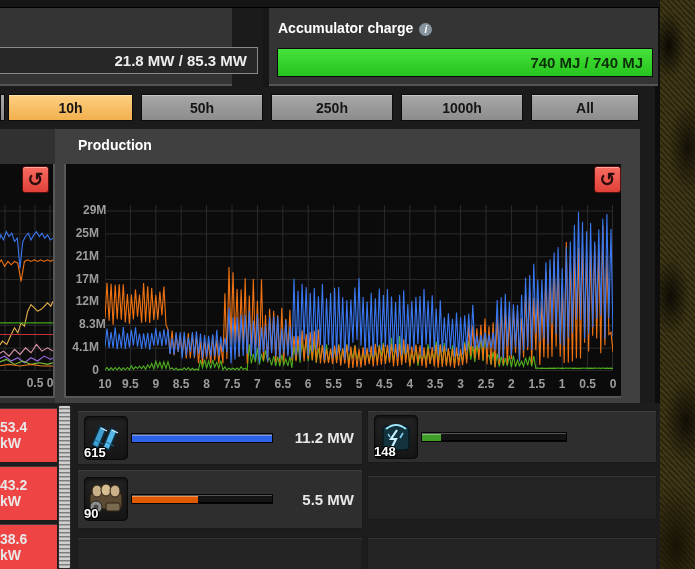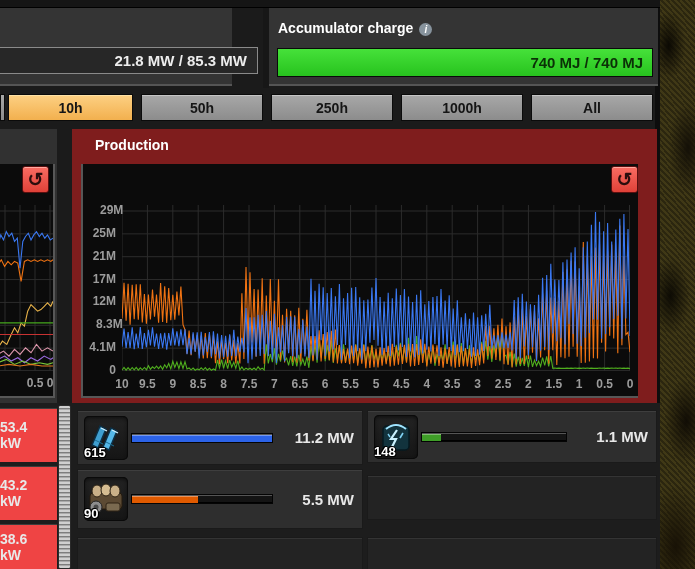--- a/index.html
+++ b/index.html
@@ -38,21 +38,21 @@
               color:#0b3007;font-size:15px;font-weight:bold;}
 
   
   .tab{top:94px;height:27px;display:flex;align-items:center;justify-content:center;
        font-size:14px;font-weight:bold;color:#151515;border:1px solid #0b0b0b;cursor:default;}
   .tab-gray{background:linear-gradient(#a8a8a8,#8c8c8c);box-shadow:inset 0 1px 0 #c6c6c6;}
   .tab-sel{background:linear-gradient(#fdd083,#f2b04e);box-shadow:inset 0 1px 0 #ffe2a6;}
   .tab-sliver{left:0;top:94px;width:5px;height:27px;background:linear-gradient(#a8a8a8,#8c8c8c);border:1px solid #0b0b0b;}
 
   
-  .prod-panel{left:72px;top:129px;width:585px;height:274px;background:#7f1d1d;}
+  .prod-panel{left:55px;top:129px;width:585px;height:274px;background:#404040;}
   .prod-title{left:23px;top:8px;color:#fff;font-size:14px;font-weight:bold;}
   .graph-box{left:9px;top:35px;width:557px;height:234px;background:#0b0b0b;
              border-left:2px solid #575757;border-bottom:2px solid #575757;}
   .refresh-btn{width:27px;height:27px;display:flex;align-items:center;justify-content:center;
                background:linear-gradient(#f96c62,#e04138);border:1px solid #5a0f0f;border-radius:3px;
                box-shadow:inset 0 1px 0 #ffa89f;color:#2b0d0d;font-size:19px;font-weight:bold;line-height:1;cursor:default;}
   .tick{position:absolute;color:#9c9c9c;font-size:12px;font-weight:bold;}
   .ytick{width:44px;text-align:right;}
   .xtick{transform:translateX(-50%);}
 
@@ -106,21 +106,21 @@
       <span class="accu-label">740 MJ / 740 MJ</span>
     </div>
   </div>
 
   <div class="abs tab-sliver"></div>
   <div id="tabs">
       <div class="abs tab tab-sel" style="left: 8px; width: 125px;">10h</div>
       <div class="abs tab tab-gray" style="left: 141px; width: 122px;">50h</div>
       <div class="abs tab tab-gray" style="left: 271px; width: 122px;">250h</div>
       <div class="abs tab tab-gray" style="left: 401px; width: 122px;">1000h</div>
-      <div class="abs tab tab-gray" style="left: 531px; width: 122px;">All</div>
+      <div class="abs tab tab-gray" style="left: 531px; width: 108px;">All</div>
     </div>
 
   <div class="abs panel mini-panel">
     <div class="abs mini-box">
       <svg id="mini-svg" class="abs" style="left:0;top:41px;" width="55" height="166">
           <line x1="7" y1="0" x2="7" y2="166" stroke="#2c2c2c" stroke-width="1"></line>
           <line x1="22" y1="0" x2="22" y2="166" stroke="#2c2c2c" stroke-width="1"></line>
           <line x1="37" y1="0" x2="37" y2="166" stroke="#2c2c2c" stroke-width="1"></line>
           <line x1="52" y1="0" x2="52" y2="166" stroke="#2c2c2c" stroke-width="1"></line>
           <line x1="0" y1="6" x2="55" y2="6" stroke="#2c2c2c" stroke-width="1"></line>
@@ -273,20 +273,19 @@
               <path d="M10 12 Q20 4 30 12" fill="none" stroke="#9fe4ff" stroke-width="2"></path>
               <path d="M21 13 L15 22 L20 22 L16 30" fill="none" stroke="#c9f2ff" stroke-width="2.2"></path>
               <path d="M27 16 L24 21" stroke="#7fd2f4" stroke-width="1.6"></path>
               <path d="M12 17 L14 20" stroke="#7fd2f4" stroke-width="1.4"></path>
             </svg>
             <span class="cnt">148</span>
           </div>
           <div class="pbar">
             <div class="pfill" style="width:13%;background:linear-gradient(#3f9e28,#3f9e28);box-shadow:inset 0 1px 0 rgba(255,255,255,.35)"></div>
           </div>
-          <div class="pval">1.1 MW</div>
         </div>
         <div class="abs empty-row" style="left: 368px; width: 288px; top: 73px; height: 43px;"></div>
         <div class="abs empty-row" style="left: 368px; width: 288px; top: 135px; height: 31px;"></div>
       </div>
   </div>
 
 </div>
 
 </body></html>

